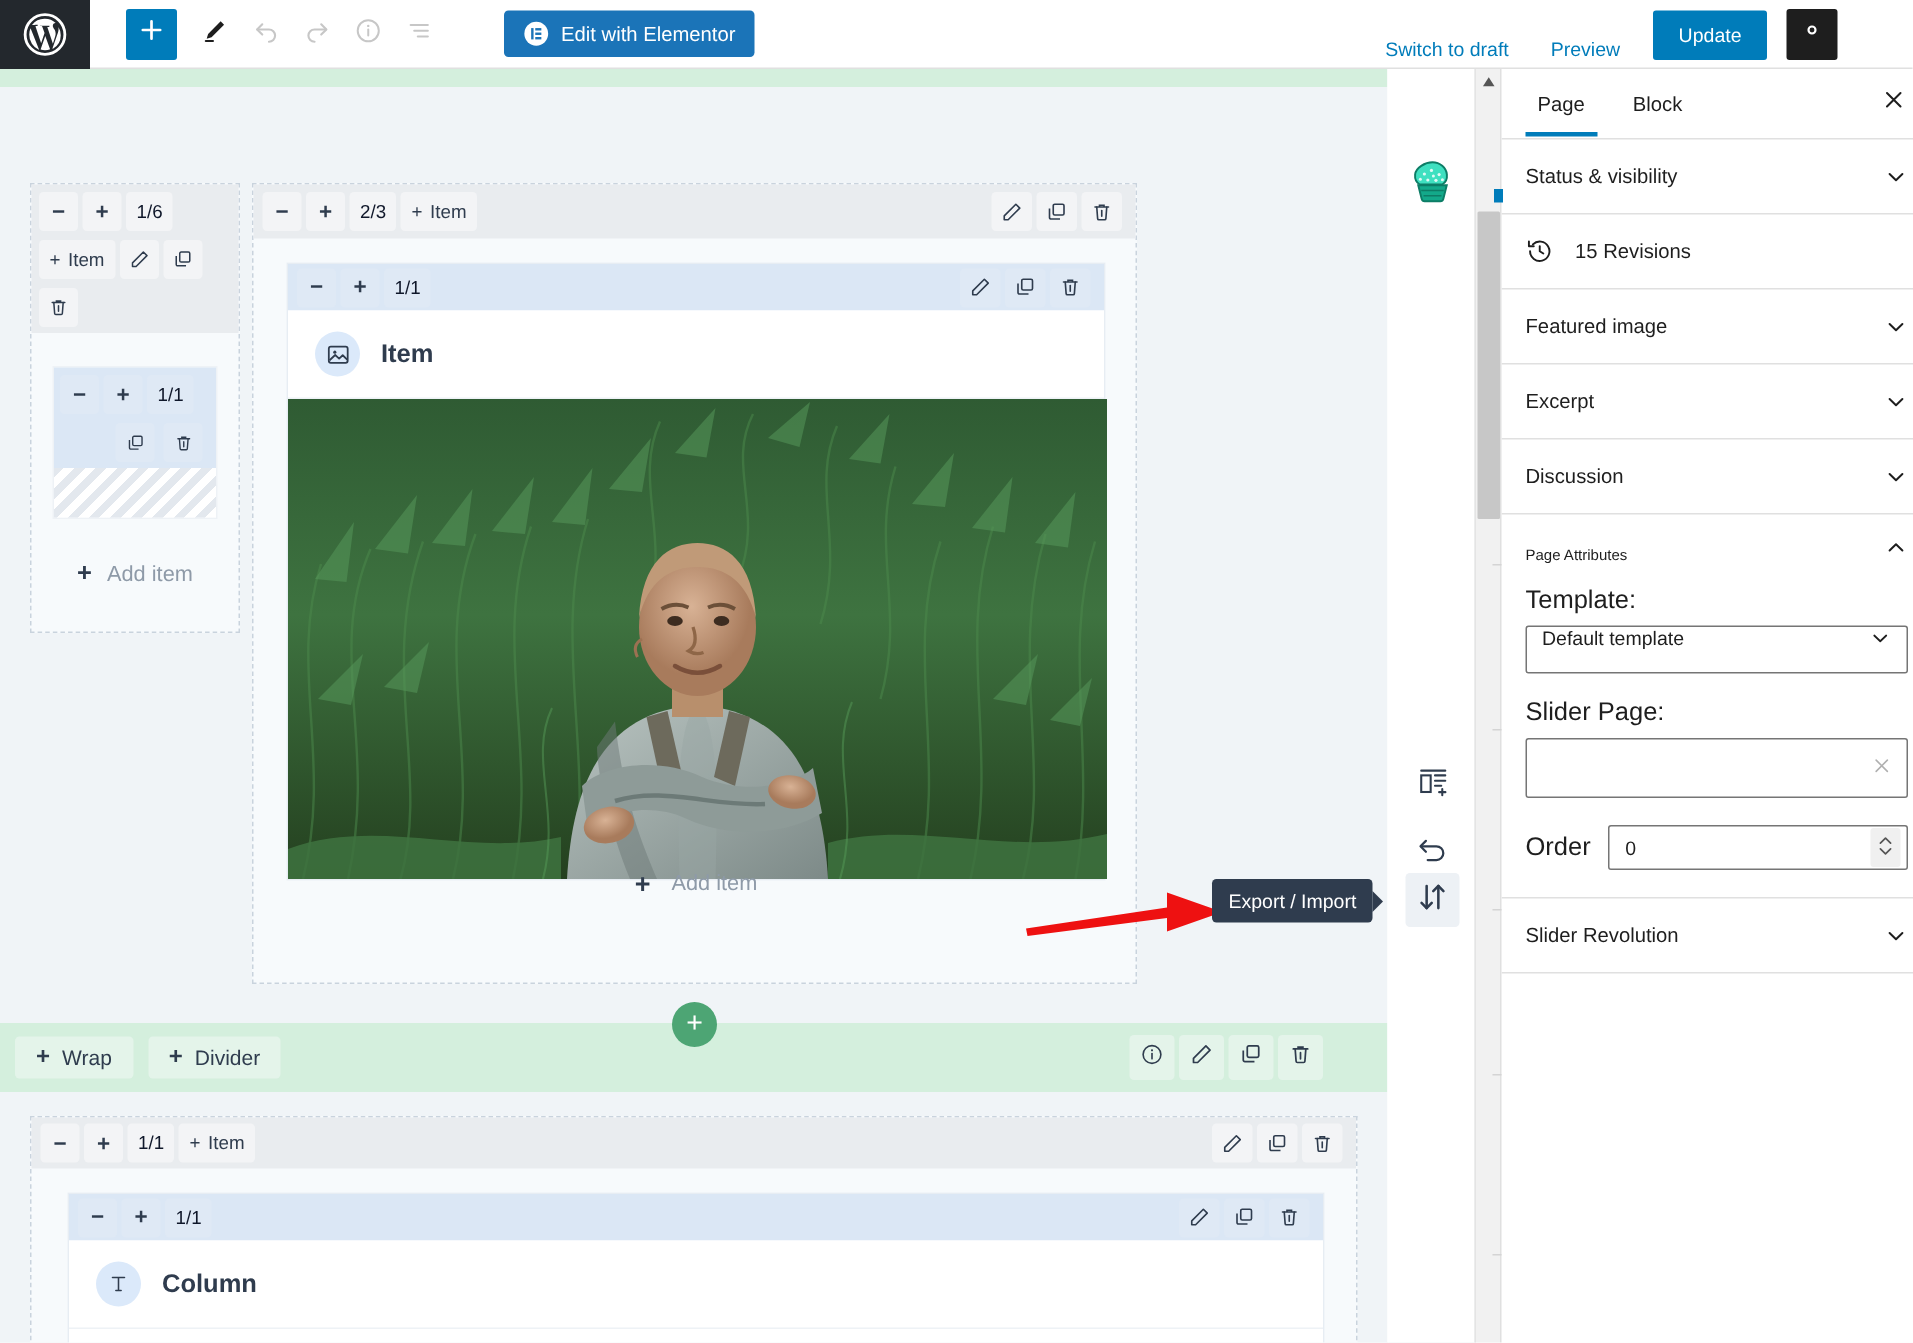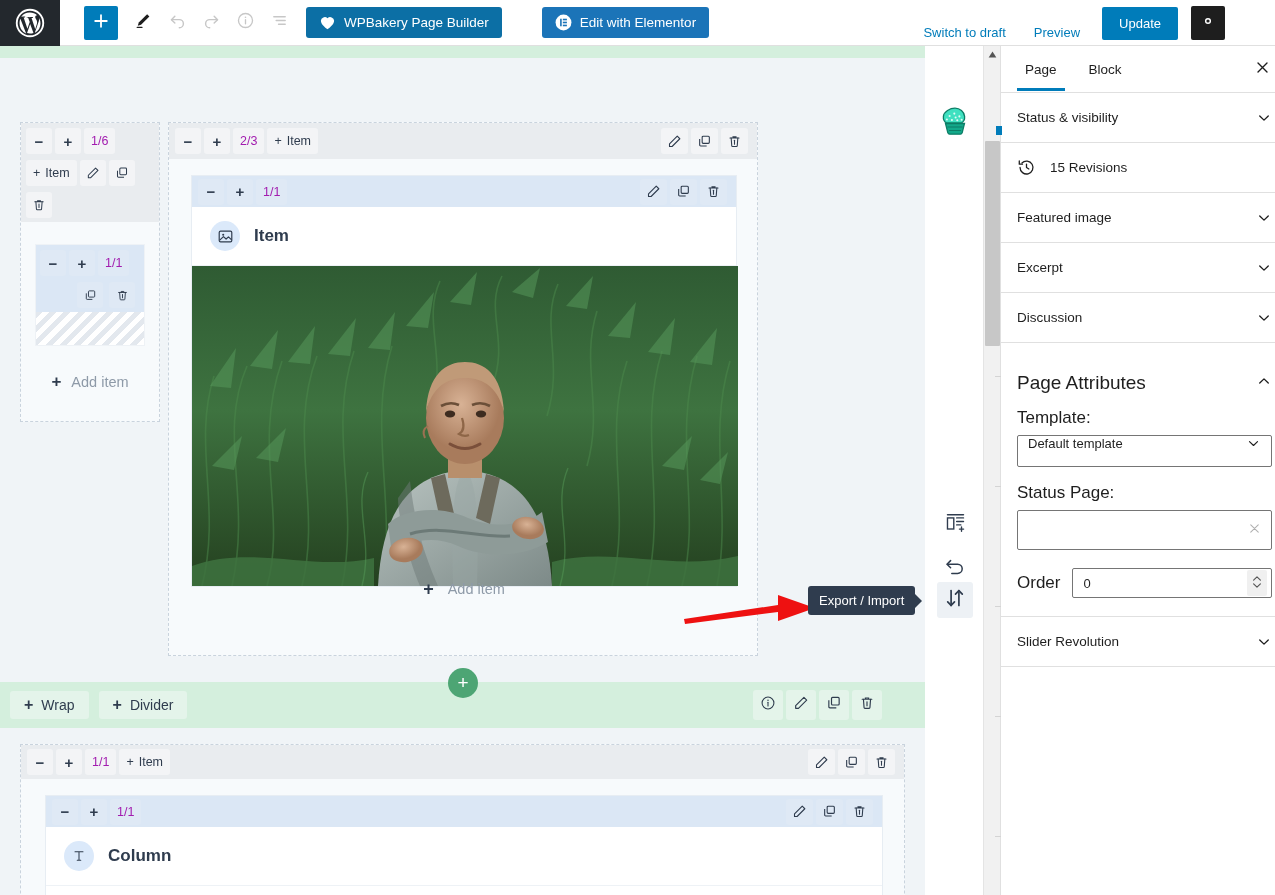--- a/index.html
+++ b/index.html
@@ -111,21 +111,21 @@
   .ctrl {
     height: 26px; min-width: 26px;
     display: flex; align-items: center; justify-content: center;
     background: #f3f4f6; border-radius: 3px;
     margin-right: 3px; cursor: pointer;
     font-size: 12.5px; color: #2f3c4e;
     padding: 0 7px;
   }
   .ctrl.lite { background: #dfe9f5; }
   .ctrl.sym { font-size: 15px; font-weight: 600; padding: 0 8px; }
-  .ctrl.ratio { font-weight: 400; color: #a21caf; }
+  .ctrl.ratio { font-weight: 400; color: #0f172a; }
   .ctrl.witem { gap: 5px; }
   .ctrl.icon { padding: 0 6px; }
   .ctrl svg { display: block; }
 
   
   .col16 {
     position: absolute; left: 20px; top: 76px;
     width: 140px; height: 300px;
     border: 1px dashed #c9d3dd;
     background: #f7fafc;
@@ -356,23 +356,23 @@
     cursor: pointer;
   }
   .prow .chev { margin-left: auto; display: flex; }
   .prow .revico { margin-right: 14px; display: flex; }
 
   .psection {
     padding: 14px 16px 18px 16px;
     border-bottom: 1px solid #e0e0e0;
   }
   .psection-head {
-    display: flex; align-items: center; cursor: pointer;
-    font-size: 19px; color: #1e1e1e;
-    margin: 15px 0 14px 0;
+    display: flex; align-items: flex-end; cursor: pointer;
+    font-size: 10px; color: #1e1e1e;
+    margin: 0 0 14px 0;
   }
   .psection-head .chev { margin-left: auto; }
   .plabel { font-size: 17px; color: #1e1e1e; margin-bottom: 7px; }
   .pselect {
     width: 100%; height: 32px;
     border: 1px solid #757575; border-radius: 2px;
     display: flex; align-items: flex-start;
     padding: 0 10px; font-size: 13px; color: #1e1e1e;
     background: #fff; cursor: pointer;
     position: relative;
@@ -478,28 +478,20 @@
       </span>
     </div>
     <div class="tb-btn tb-icon-disabled">
       <span>
         <svg width="19" height="19" viewBox="0 0 20 20" fill="none" stroke="#c7c7c7" stroke-width="1.5" stroke-linecap="round">
           <path d="M4 6h12M6.5 10h9.5M9 14h7"></path>
         </svg>
       </span>
     </div>
 
-    <div class="pill pill-wpb">
-      <span class="pill-ico">
-        <svg width="15" height="14" viewBox="0 0 16 15" fill="#fff">
-          <path d="M8 14.2S.9 9.9.9 5.2A4.2 4.2 0 0 1 8 2.4a4.2 4.2 0 0 1 7.1 2.8c0 4.7-7.1 9-7.1 9z"></path>
-        </svg>
-      </span>
-      <span>WPBakery Page Builder</span>
-    </div>
 
     <div class="pill pill-elem">
       <span class="pill-ico">
         <svg width="17" height="17" viewBox="0 0 18 18">
           <circle cx="9" cy="9" r="8.4" fill="#fff"></circle>
           <rect x="5.4" y="5" width="1.7" height="8" fill="#1b74b8"></rect>
           <rect x="8.3" y="5" width="4.3" height="1.7" fill="#1b74b8"></rect>
           <rect x="8.3" y="8.15" width="4.3" height="1.7" fill="#1b74b8"></rect>
           <rect x="8.3" y="11.3" width="4.3" height="1.7" fill="#1b74b8"></rect>
         </svg>
@@ -1068,21 +1060,21 @@
     <div class="plabel">Template:</div>
     <div class="pselect">
       <span>Default template</span>
       <span class="chev">
         <svg width="15" height="15" viewBox="0 0 18 18" fill="none" stroke="#1e1e1e" stroke-width="1.4" stroke-linecap="round" stroke-linejoin="round">
             <path d="M4.2 6.8 9 11.4l4.8-4.6"></path>
           </svg>
       </span>
     </div>
 
-    <div class="plabel" style="margin-top:16px">Status Page:</div>
+    <div class="plabel" style="margin-top:16px">Slider Page:</div>
     <div class="ptextfield" style="height:40px">
       <span></span>
       <span class="clearx">
         <svg width="13" height="13" viewBox="0 0 16 16" stroke="#b0b0b0" stroke-width="1.3" stroke-linecap="round">
             <path d="M3.4 3.4 12.6 12.6M12.6 3.4 3.4 12.6"></path>
           </svg>
       </span>
     </div>
 
     <div class="order-row">

